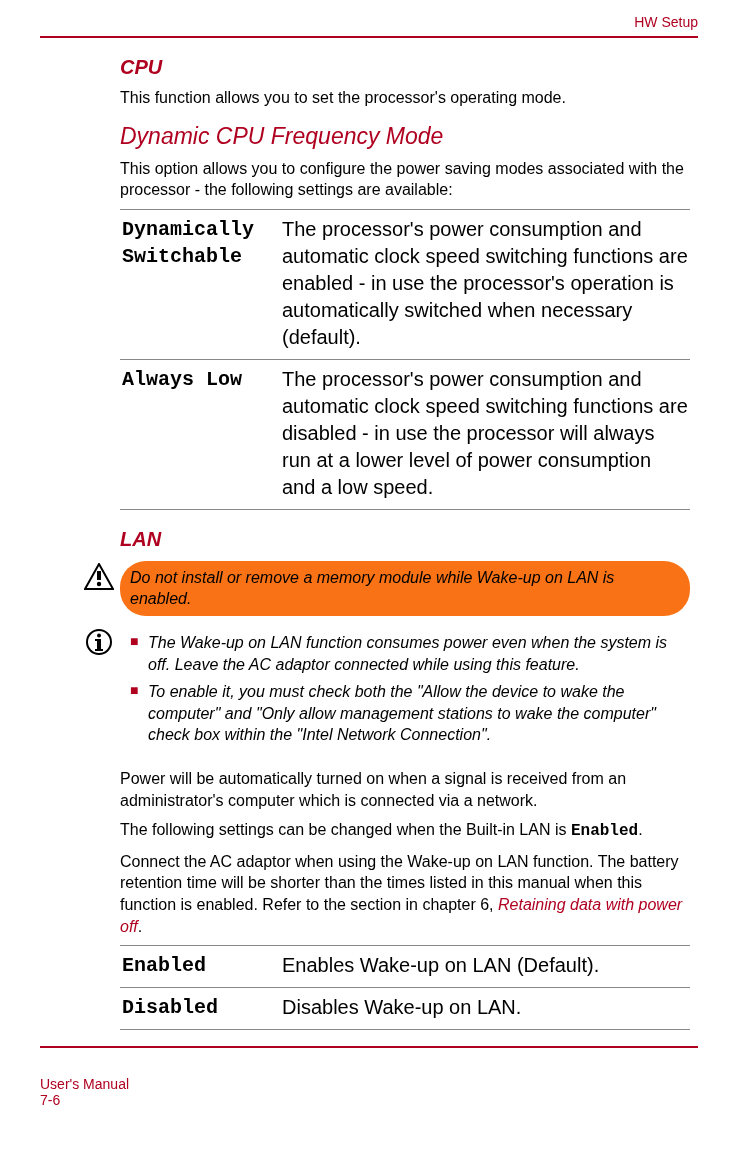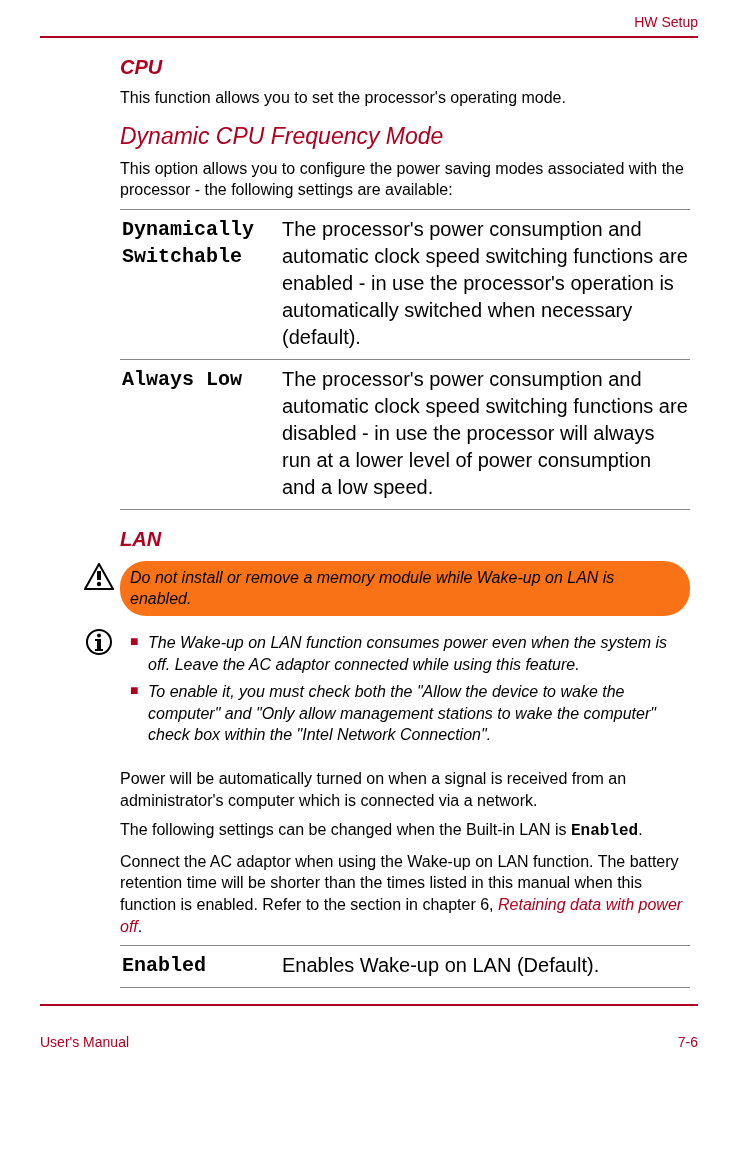--- a/index.html
+++ b/index.html
@@ -18,21 +18,21 @@
   .settings-table tr td:first-child { width: 160px; font-family: "Courier New", monospace; font-weight: bold; }
   .settings-table tr.first td { border-top: 1px solid #888; }
   .note-row { display: flex; align-items: flex-start; margin: 10px 0 10px -42px; }
   .note-icon { flex: 0 0 42px; display: flex; justify-content: center; padding-top: 2px; }
   .note-box { flex: 1; padding: 6px 10px; font-style: italic; font-size: 16px; line-height: 1.35; }
   .note-box.gray { background: #f97316; border-radius: 26px; }
   .bullet-list { list-style: none; padding: 0; margin: 0; }
   .bullet-list li { display: flex; margin-bottom: 6px; }
   .bullet-list li .sq { flex: 0 0 18px; color: #b00020; font-size: 14px; line-height: 1.4; }
   .bullet-list li .txt { flex: 1; font-style: italic; font-size: 16px; line-height: 1.35; }
-  .footer { display: flex; justify-content: space-between; color: #b00020; font-size: 14px; margin-top: 28px; }
+  .footer { display: flex; justify-content: space-between; color: #b00020; font-size: 14px; margin-top: 28px; flex-direction: column; }
   .footer-rule { border: none; border-top: 2px solid #b00020; margin-top: 16px; margin-bottom: 6px; }
   svg { display: block; }
 </style>
 </head>
 <body>
 
 <div class="page">
   <div class="header">HW Setup</div>
   <hr class="header-rule">
 
@@ -101,20 +101,24 @@
     <div class="body-text">
       <span>Connect the AC adaptor when using the Wake-up on LAN function. The battery retention time will be shorter than the times listed in this manual when this function is enabled. Refer to the section in chapter 6, </span><a href="#" class="link">Retaining data with power off</a><span>.</span>
     </div>
 
     <table class="settings-table">
       <tbody>
           <tr class="first">
         <td>Enabled</td>
         <td>Enables Wake-up on LAN (Default).</td>
       </tr>
+      <tr>
+        <td>Disabled</td>
+        <td>Disables Wake-up on LAN.</td>
+      </tr>
     </tbody>
       </table>
 
   </div>
 
   <hr class="footer-rule">
   <div class="footer">
     <span>User's Manual</span>
     <span>7-6</span>
   </div>

